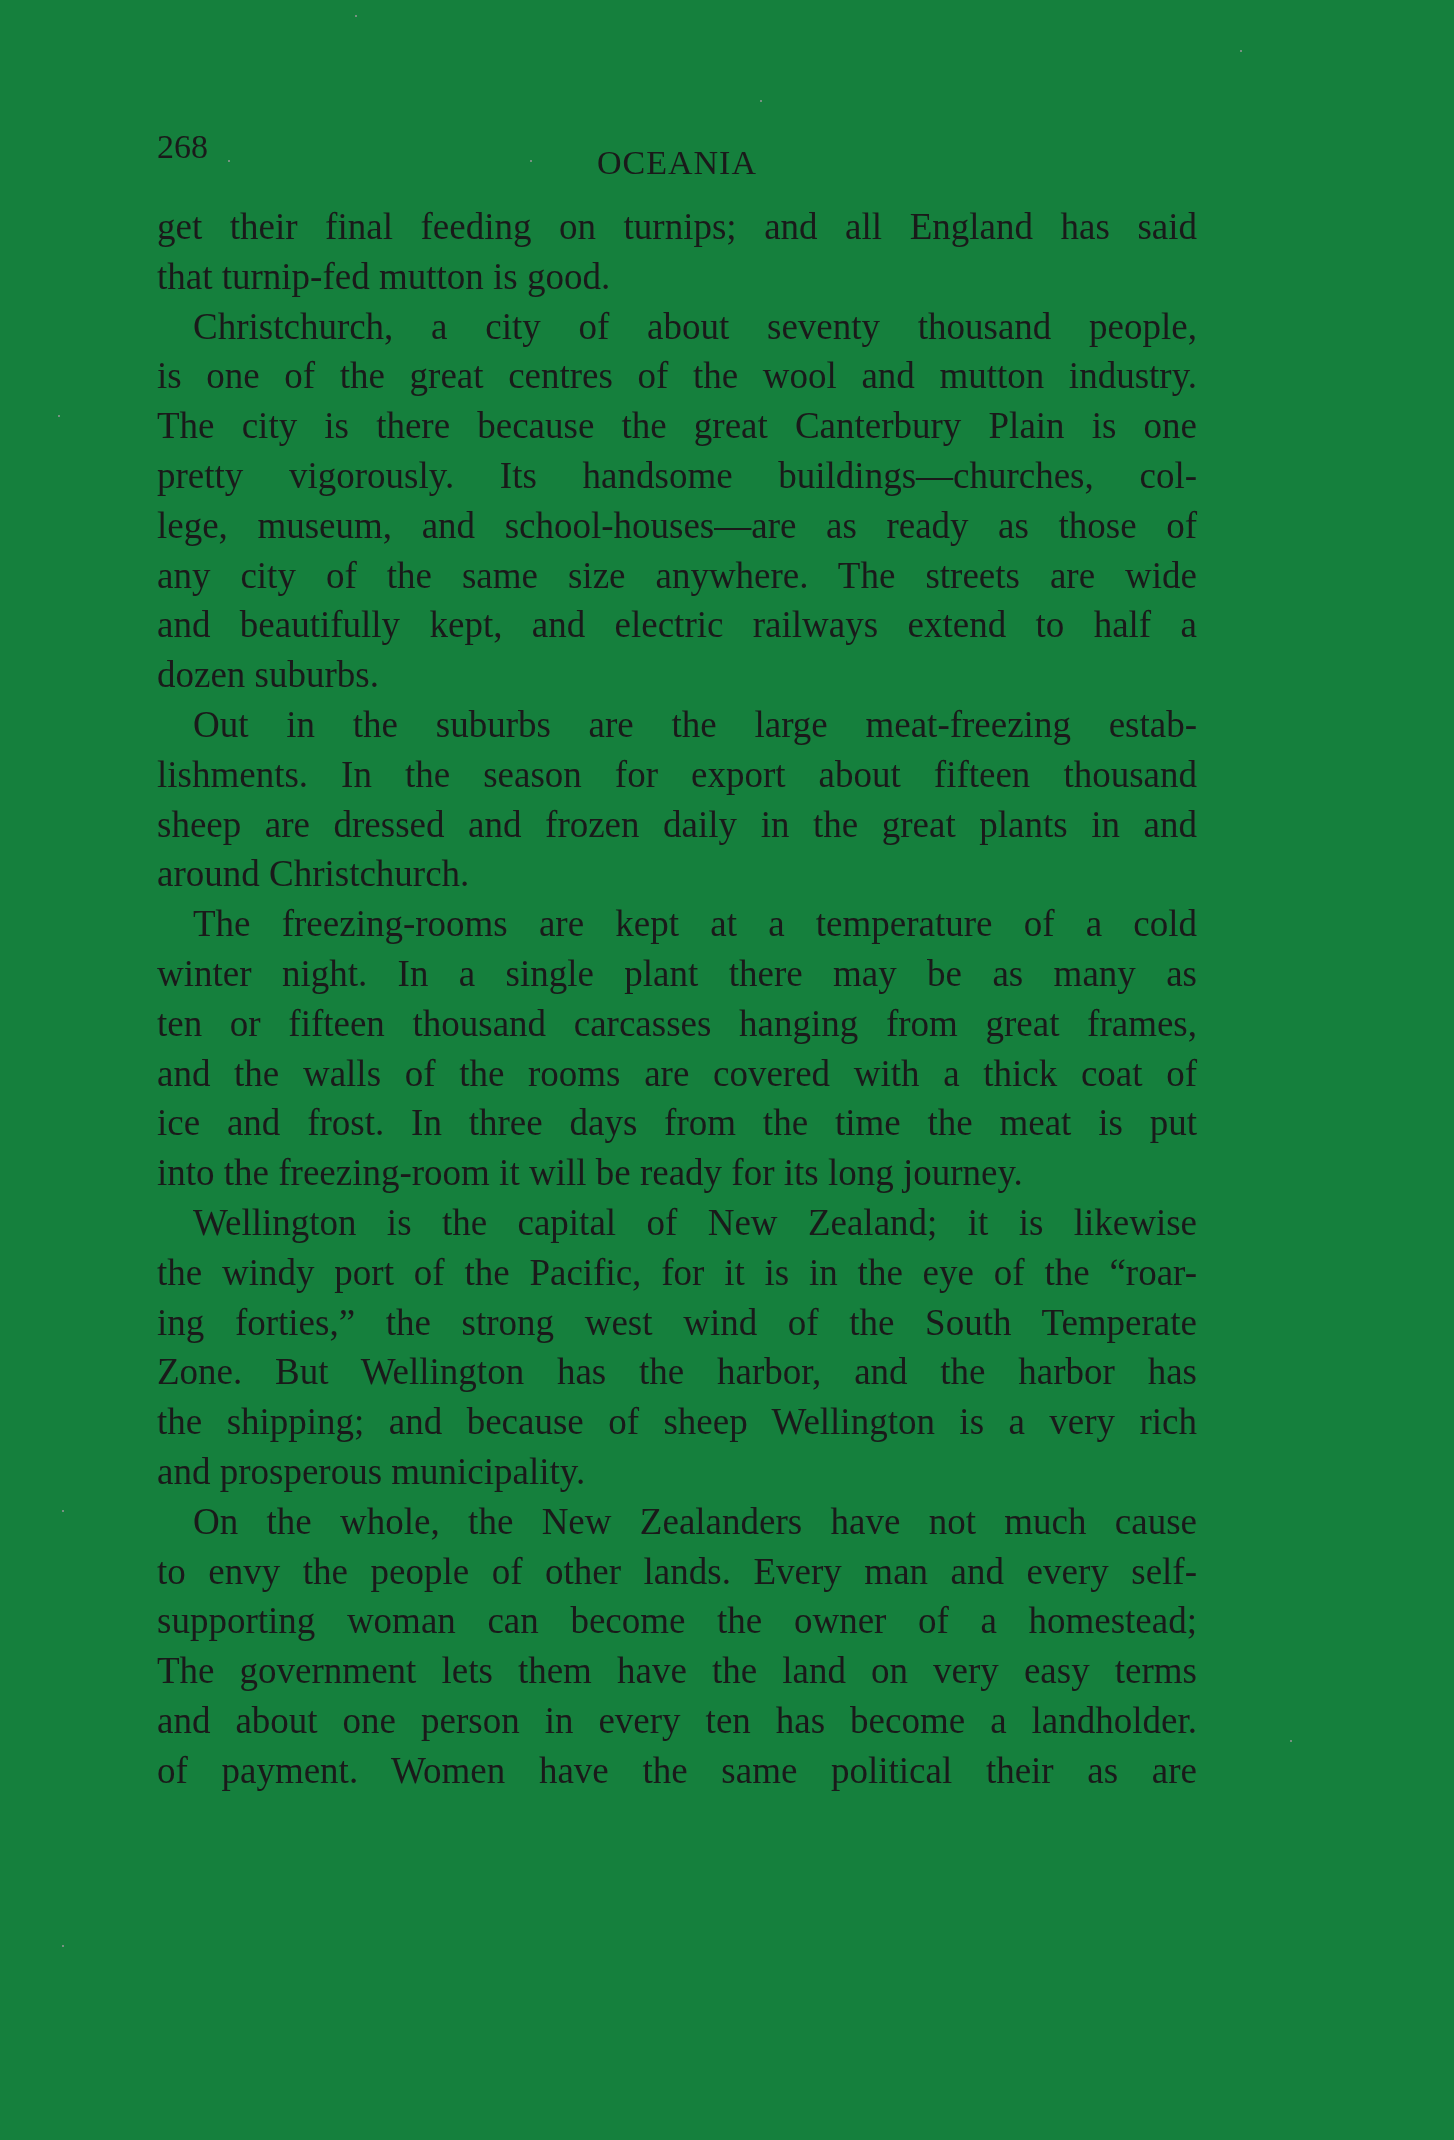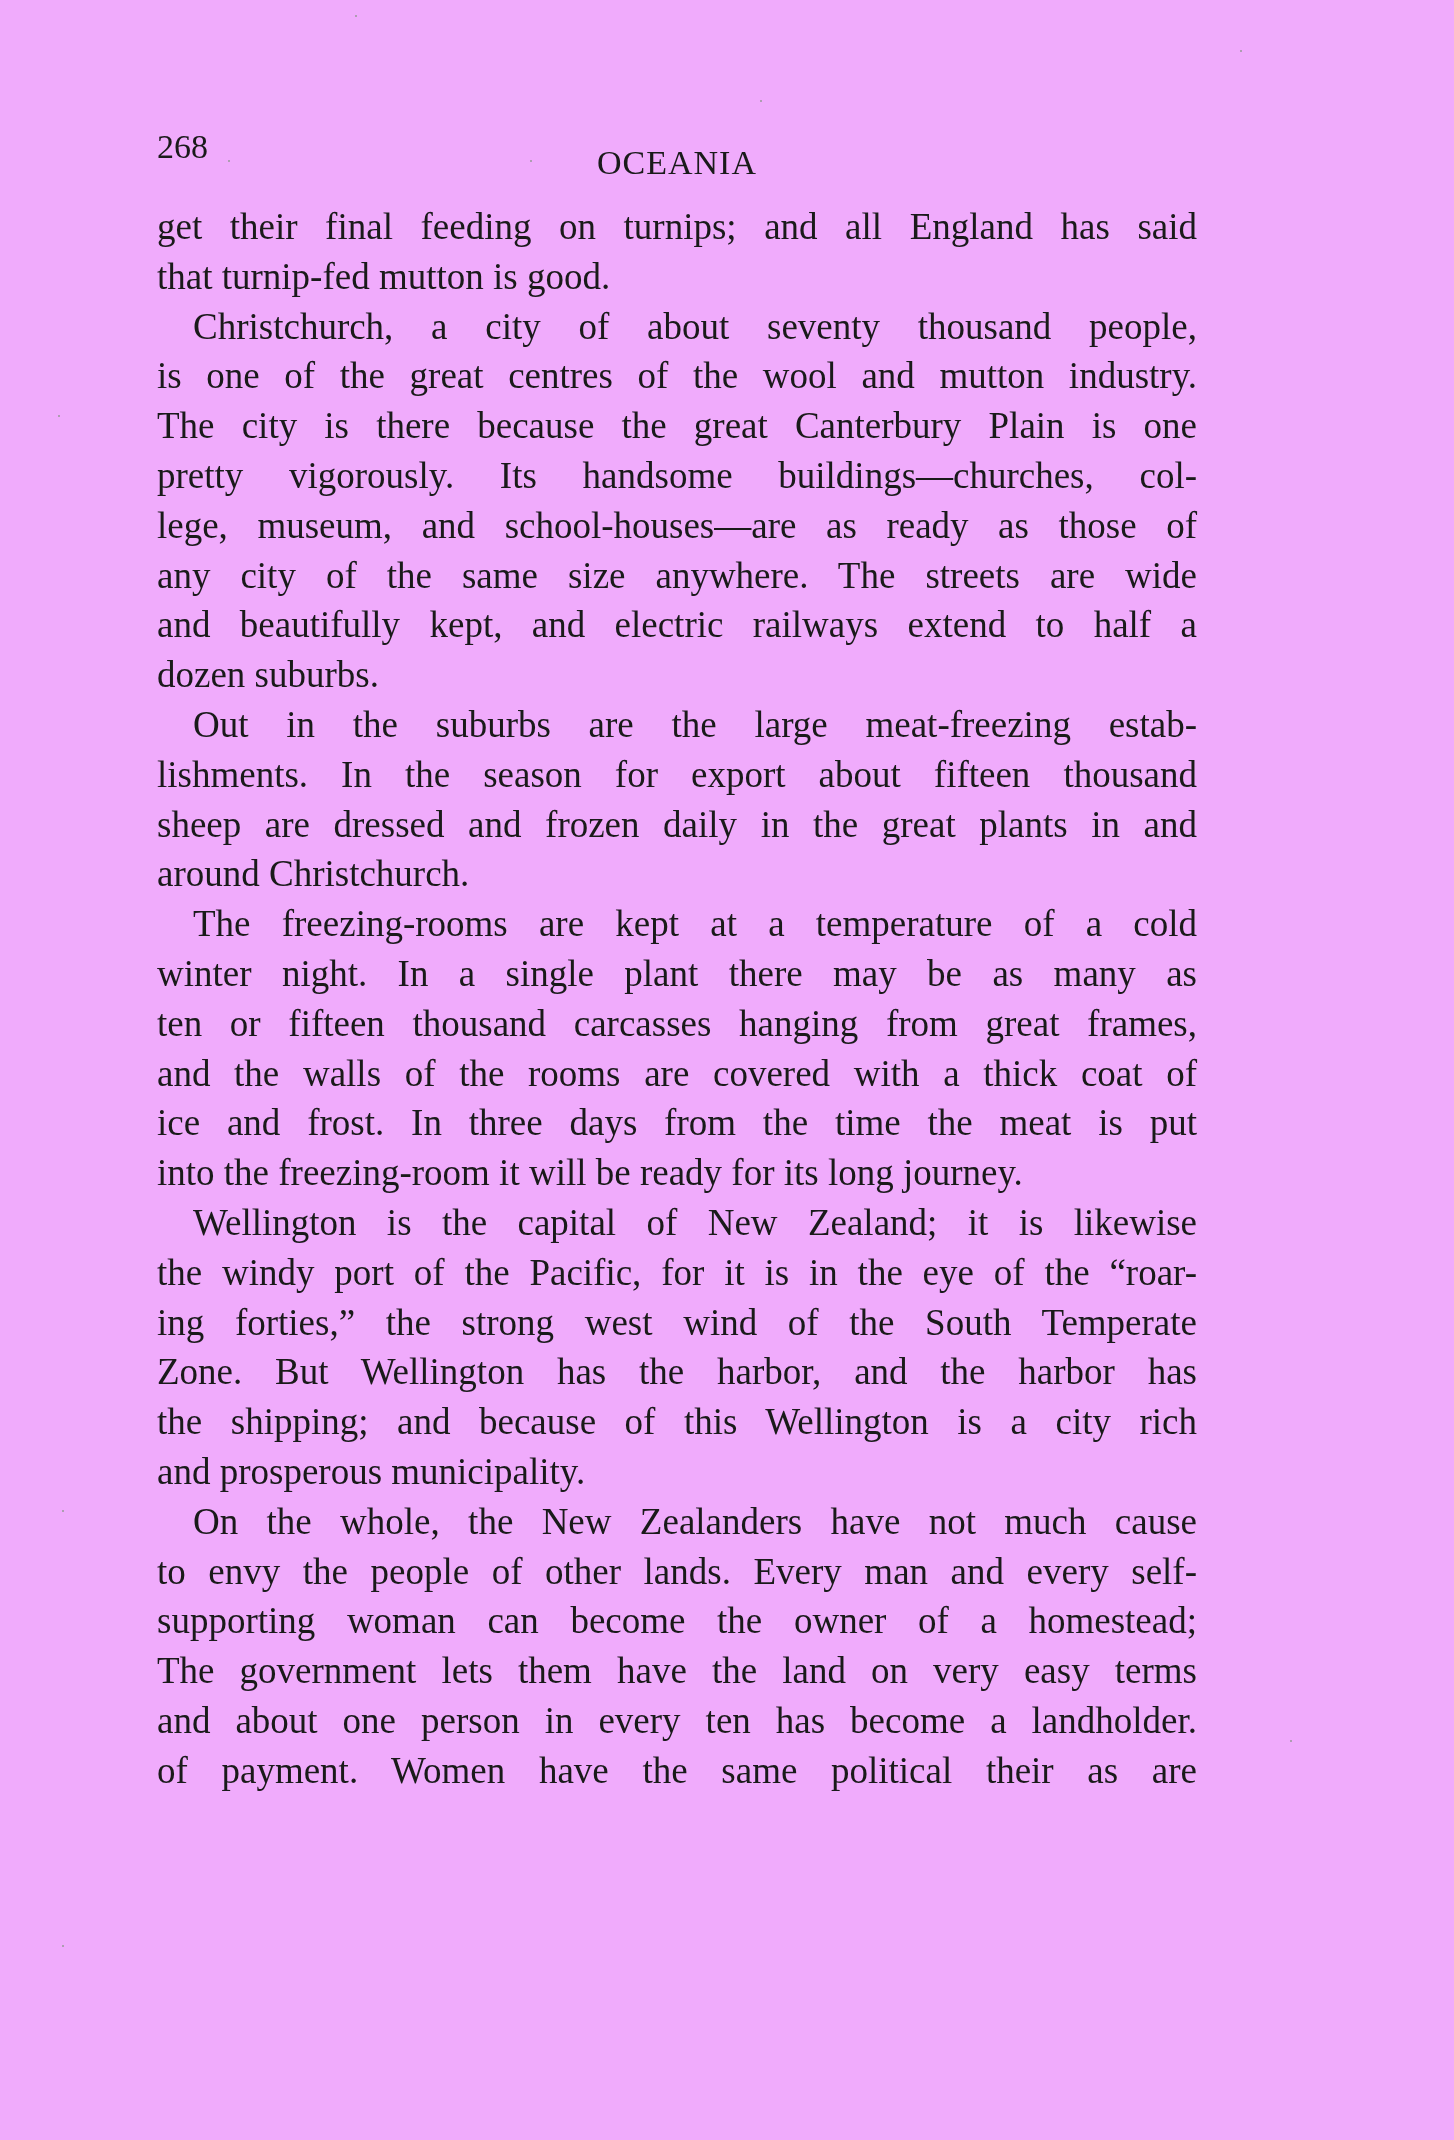--- a/index.html
+++ b/index.html
@@ -1,19 +1,19 @@
 <!DOCTYPE html>
 <html><head>
 <meta charset="utf-8">
 <style>
   html, body { margin: 0; padding: 0; background: #ffffff; }
   body { width: 1454px; height: 2140px; position: relative; overflow: hidden; }
   .page {
     position: absolute; left: 0; top: 0; width: 1454px; height: 2140px;
-    background: #f0abfc; color: #1a1a1a;
+    background: #15803d; color: #1a1a1a;
     font-family: "Liberation Serif", "DejaVu Serif", serif;
   }
   .running-head {
     position: absolute; left: 157px; top: 122px; width: 1040px; height: 50px;
     font-size: 34px; line-height: 50px;
   }
   .page-number { position: absolute; left: 0; top: 0; }
   .running-title { position: absolute; left: 0; width: 100%; text-align: center; letter-spacing: 1px; top: 16px; padding-left: 0px; }
   .body-text {
     position: absolute; left: 157px; top: 202px; width: 1040px;
@@ -60,21 +60,21 @@
         <span class="line">ten or fifteen thousand carcasses hanging from great frames,</span>
         <span class="line">and the walls of the rooms are covered with a thick coat of</span>
         <span class="line">ice and frost.  In three days from the time the meat is put</span>
         <span class="line last">into the freezing-room it will be ready for its long journey.</span>
       </div>
       <div>
         <span class="line indent">Wellington is the capital of New Zealand;  it is likewise</span>
         <span class="line">the windy port of the Pacific, for it is in the eye of the “roar-</span>
         <span class="line">ing forties,” the strong west wind of the South Temperate</span>
         <span class="line">Zone.  But Wellington has the harbor, and the harbor has</span>
-        <span class="line">the shipping;  and because of this Wellington is a city rich</span>
+        <span class="line">the shipping;  and because of sheep Wellington is a very rich</span>
         <span class="line last">and prosperous municipality.</span>
       </div>
       <div>
         <span class="line indent">On the whole, the New Zealanders have not much cause</span>
         <span class="line">to envy the people of other lands.  Every man and every self-</span>
         <span class="line">supporting woman can become the owner of a homestead;</span>
         <span class="line">The government lets them have the land on very easy terms</span>
         <span class="line">and about one person in every ten has become a landholder.</span>
         <span class="line">of payment.  Women have the same political their as are</span>
       </div>

